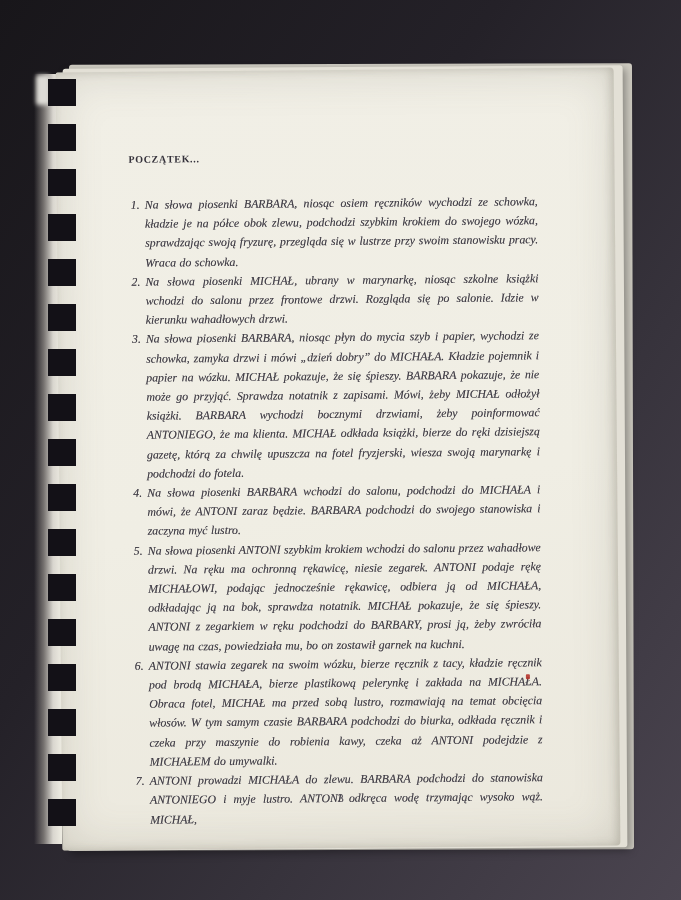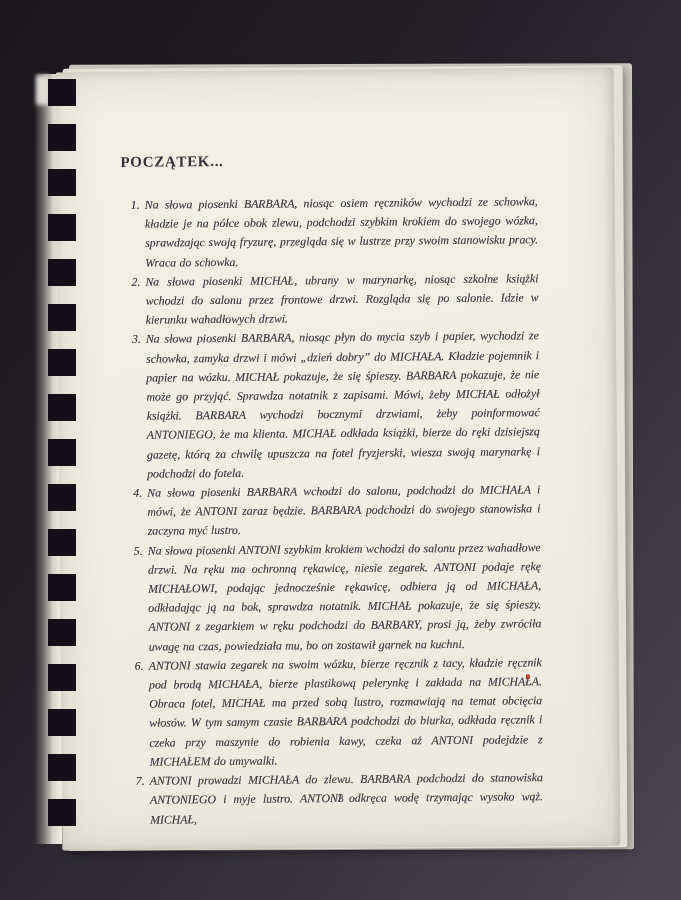--- a/index.html
+++ b/index.html
@@ -36,22 +36,22 @@
   }
 
   
   .comb{
     position:absolute;left:48px;top:79px;width:28px;height:747px;
     background:repeating-linear-gradient(to bottom,
       #131117 0px,#131117 27px, rgba(0,0,0,0) 27px, rgba(0,0,0,0) 45px);
   }
 
   .title{
-    position:absolute;left:64px;top:82px;
-    font-size:15px;font-weight:bold;letter-spacing:0.7px;color:#35323b;
+    position:absolute;left:72px;top:82px;
+    font-size:10px;font-weight:bold;letter-spacing:0.7px;color:#35323b;
   }
   .list{position:absolute;left:74px;top:124px;width:407px;}
   .item{
     display:flex;font-style:italic;font-size:11.8px;line-height:19.2px;
     color:#413e47;word-spacing:0.5px;
     text-shadow:0 0 0.5px rgba(65,62,71,0.55);
   }
   .item .num{flex:0 0 14px;}
   .item .txt{flex:1;text-align:justify;}
 

